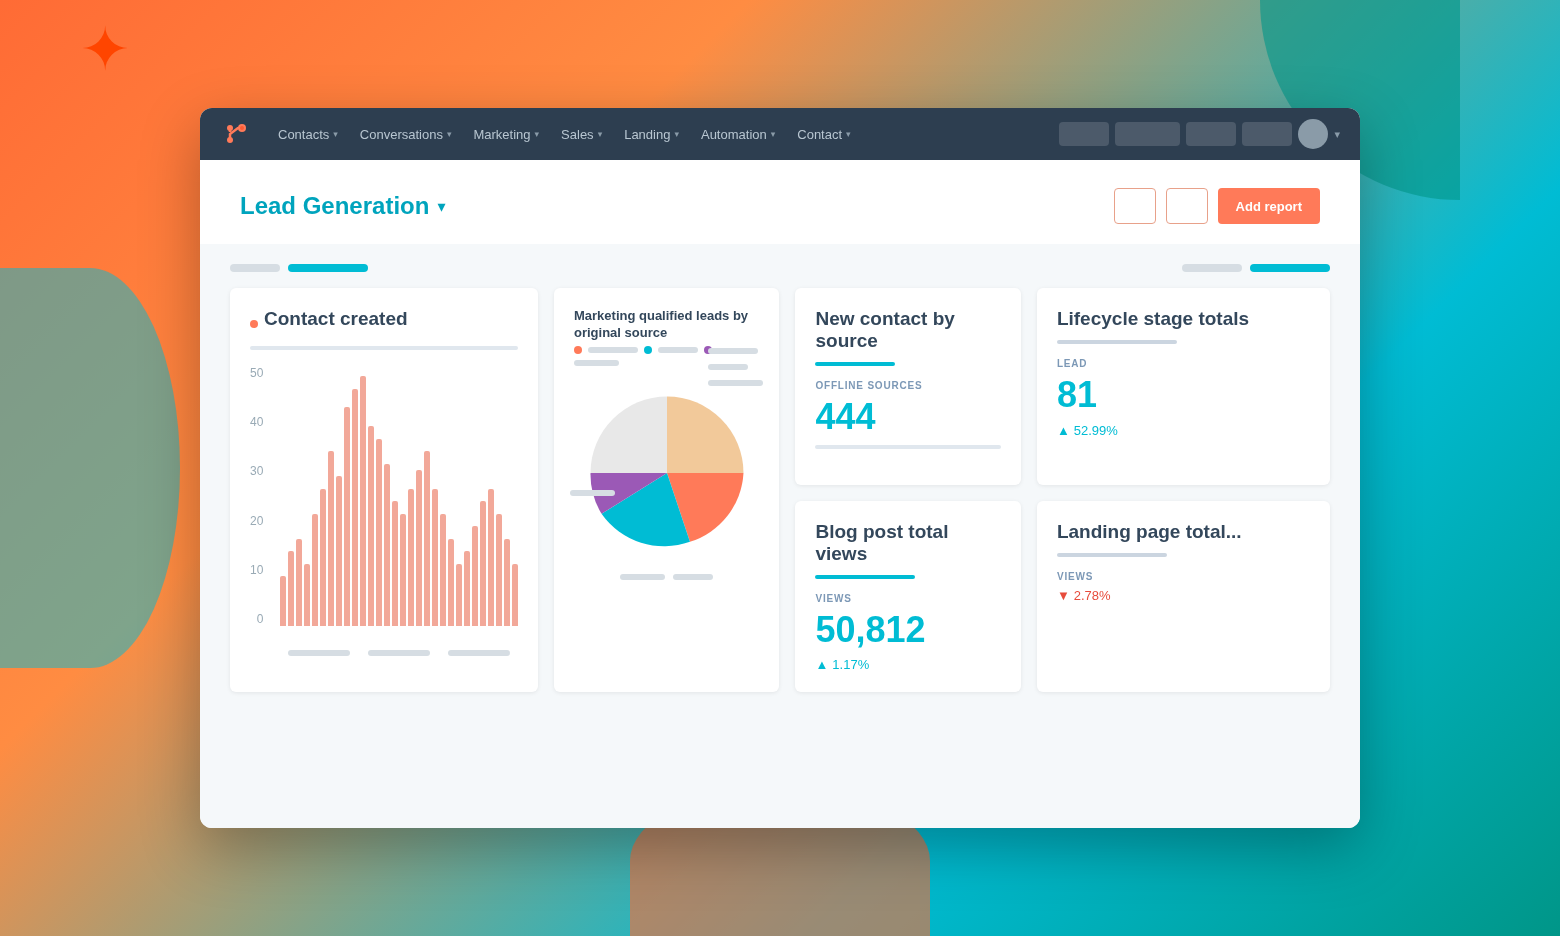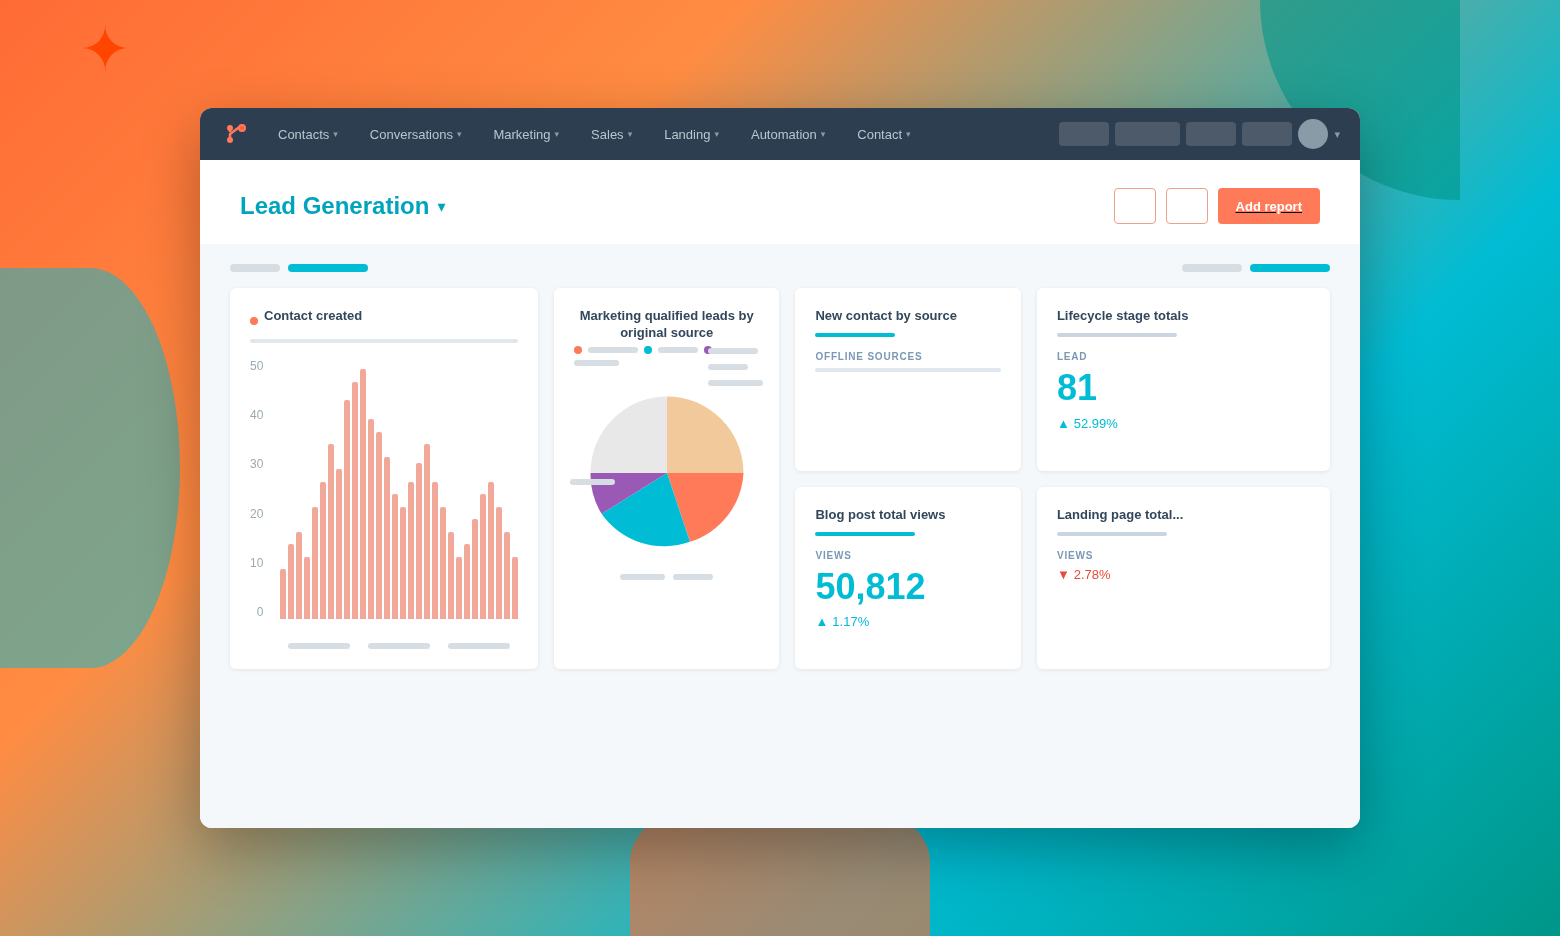--- a/index.html
+++ b/index.html
@@ -84,21 +84,21 @@
       height: 32px;
       margin-right: 12px;
       flex-shrink: 0;
     }
     .navbar-logo svg {
       width: 32px;
       height: 32px;
     }
     .nav-items {
       display: flex;
-      gap: 12px;
+      gap: 2px;
       flex: 1;
     }
     .nav-item {
       color: #b8c6d1;
       font-size: 13px;
       padding: 6px 10px;
       border-radius: 4px;
       cursor: pointer;
       display: flex;
       align-items: center;
@@ -159,21 +159,20 @@
       font-weight: 600;
     }
     .page-title-chevron {
       color: #00a4bd;
       font-size: 16px;
     }
     .header-actions {
       display: flex;
       align-items: flex-end;
       gap: 10px;
-      text-decoration: underline;
     }
     .btn-outline {
       border: 1.5px solid #e8a18a;
       color: #e8a18a;
       background: #fff;
       border-radius: 4px;
       padding: 8px 20px;
       font-size: 13px;
       cursor: pointer;
       height: 36px;
@@ -236,21 +235,21 @@
     .card {
       background: #fff;
       border-radius: 6px;
       padding: 20px;
       box-shadow: 0 1px 4px rgba(0,0,0,0.08);
     }
     .card-large {
       grid-row: 1 / 3;
     }
     .card-title {
-      font-size: 13px;
+      font-size: 19px;
       color: #33475b;
       font-weight: 600;
       margin-bottom: 10px;
     }
     .card-subtitle-bar {
       height: 4px;
       border-radius: 2px;
       background: #e0e7ee;
       margin-bottom: 14px;
     }
@@ -568,35 +567,36 @@
             <div class="x-label-group">
                 <div class="x-pill"></div>
               </div>
           </div>
         </div>
 
         <div class="card">
           <div class="card-title">New contact by source</div>
           <div class="card-subtitle-bar teal"></div>
           <div class="stat-label">OFFLINE SOURCES</div>
+          <div class="stat-value teal">444</div>
           <div class="stat-bar"></div>
         </div>
 
         <div class="card">
           <div class="card-title">Lifecycle stage totals</div>
           <div class="card-subtitle-bar gray"></div>
           <div class="stat-label">LEAD</div>
           <div class="stat-value teal">81</div>
           <div class="stat-change up">
             <span>▲</span>
             <span>52.99%</span>
           </div>
         </div>
 
-        <div class="card pie-card" style="grid-row: 1 / 3; position: relative; min-height: 350px; text-align: center;">
+        <div class="card pie-card" style="grid-row: 1 / 3; position: relative; min-height: 350px;">
           <div class="mql-title">Marketing qualified leads by original source</div>
           <div class="mql-legend-row">
             <div class="mql-dot" style="background:#ff7a59;"></div>
             <div class="mql-bar-label" style="width:50px;"></div>
             <div class="mql-dot" style="background:#00bcd4;"></div>
             <div class="mql-bar-label" style="width:40px;"></div>
             <div class="mql-dot" style="background:#9b59b6;"></div>
             <div class="mql-bar-label" style="width:45px;"></div>
           </div>
 

